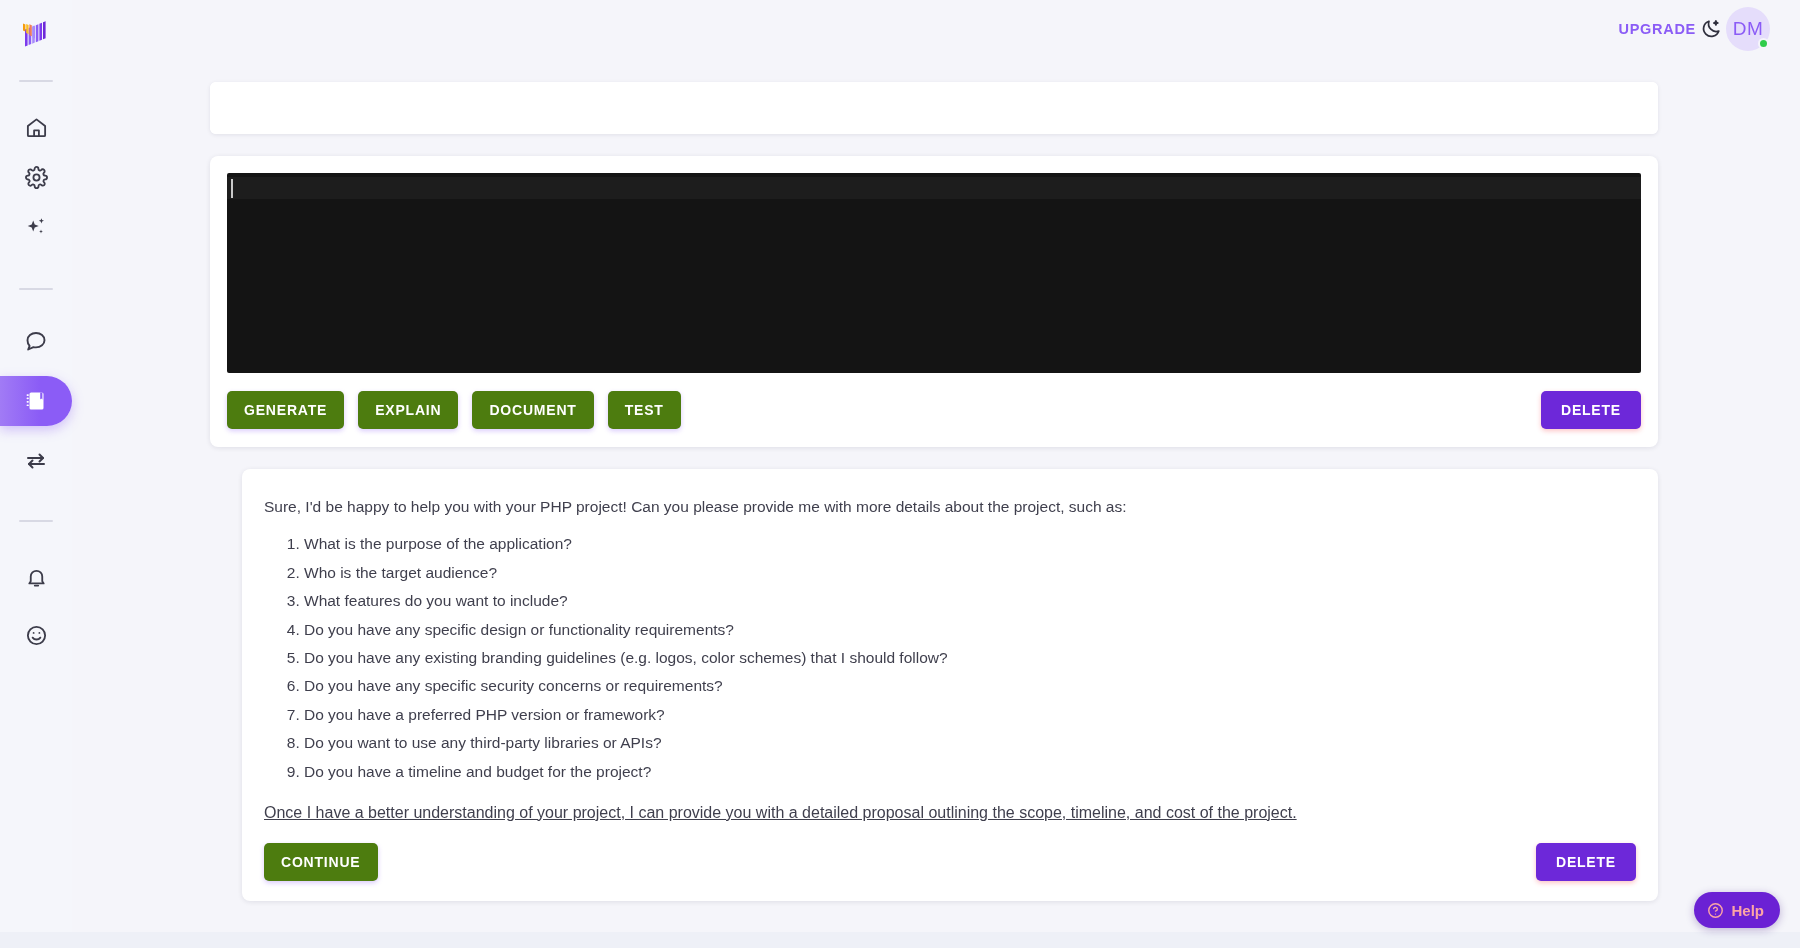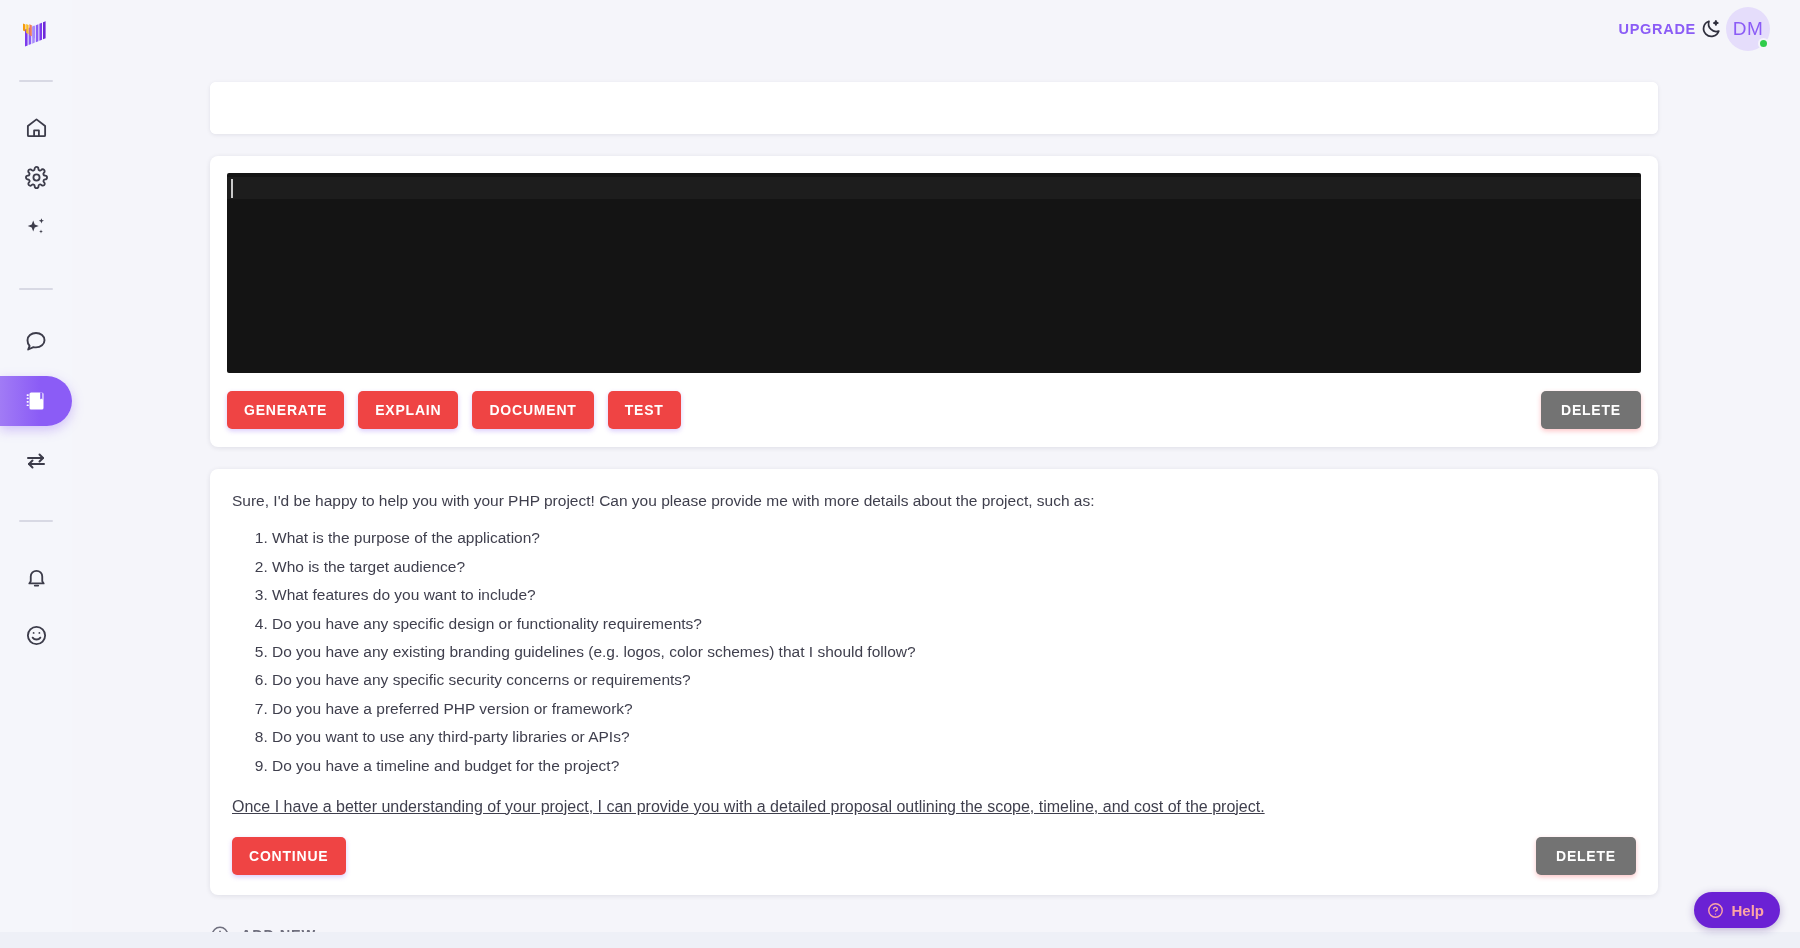--- a/index.html
+++ b/index.html
@@ -110,32 +110,32 @@
     position: absolute; left: 0; top: 4px; right: 0; height: 22px;
     background: #1d1d1d;
   }
 
   .btn-row { display: flex; align-items: center; margin-top: 18px; }
   .btn {
     border: none; cursor: pointer; color: #fff;
     font-family: "Liberation Sans", sans-serif;
     font-size: 14px; font-weight: 600; letter-spacing: .8px;
     border-radius: 5px; padding: 11px 17px;
-    background: #ef4444;
+    background: #4d7c0f;
     box-shadow: 0 2px 5px rgba(139,92,246,.32);
     margin-right: 14px;
   }
   .btn-delete {
-    background: #737373; margin-right: 0; margin-left: auto;
+    background: #6d28d9; margin-right: 0; margin-left: auto;
     box-shadow: 0 2px 5px rgba(249,72,79,.32);
     padding: 11px 20px;
   }
 
   
-  #response-card { padding: 20px 22px 20px 22px; }
+  #response-card { padding: 26px 22px 20px 22px; margin-left: 32px; }
   #response-intro { font-size: 15.5px; color: #3f3f4d; line-height: 1.5; }
   #response-list {
     margin: 16px 0 0 18px; padding-left: 22px;
     font-size: 15.5px; color: #3f3f4d;
   }
   #response-list li { margin-bottom: 7.5px; line-height: 1.35; }
   #response-outro { font-size: 16px; color: #3f3f4d; margin-top: 18px; line-height: 1.5; text-decoration: underline; }
 
   
   #add-new {

